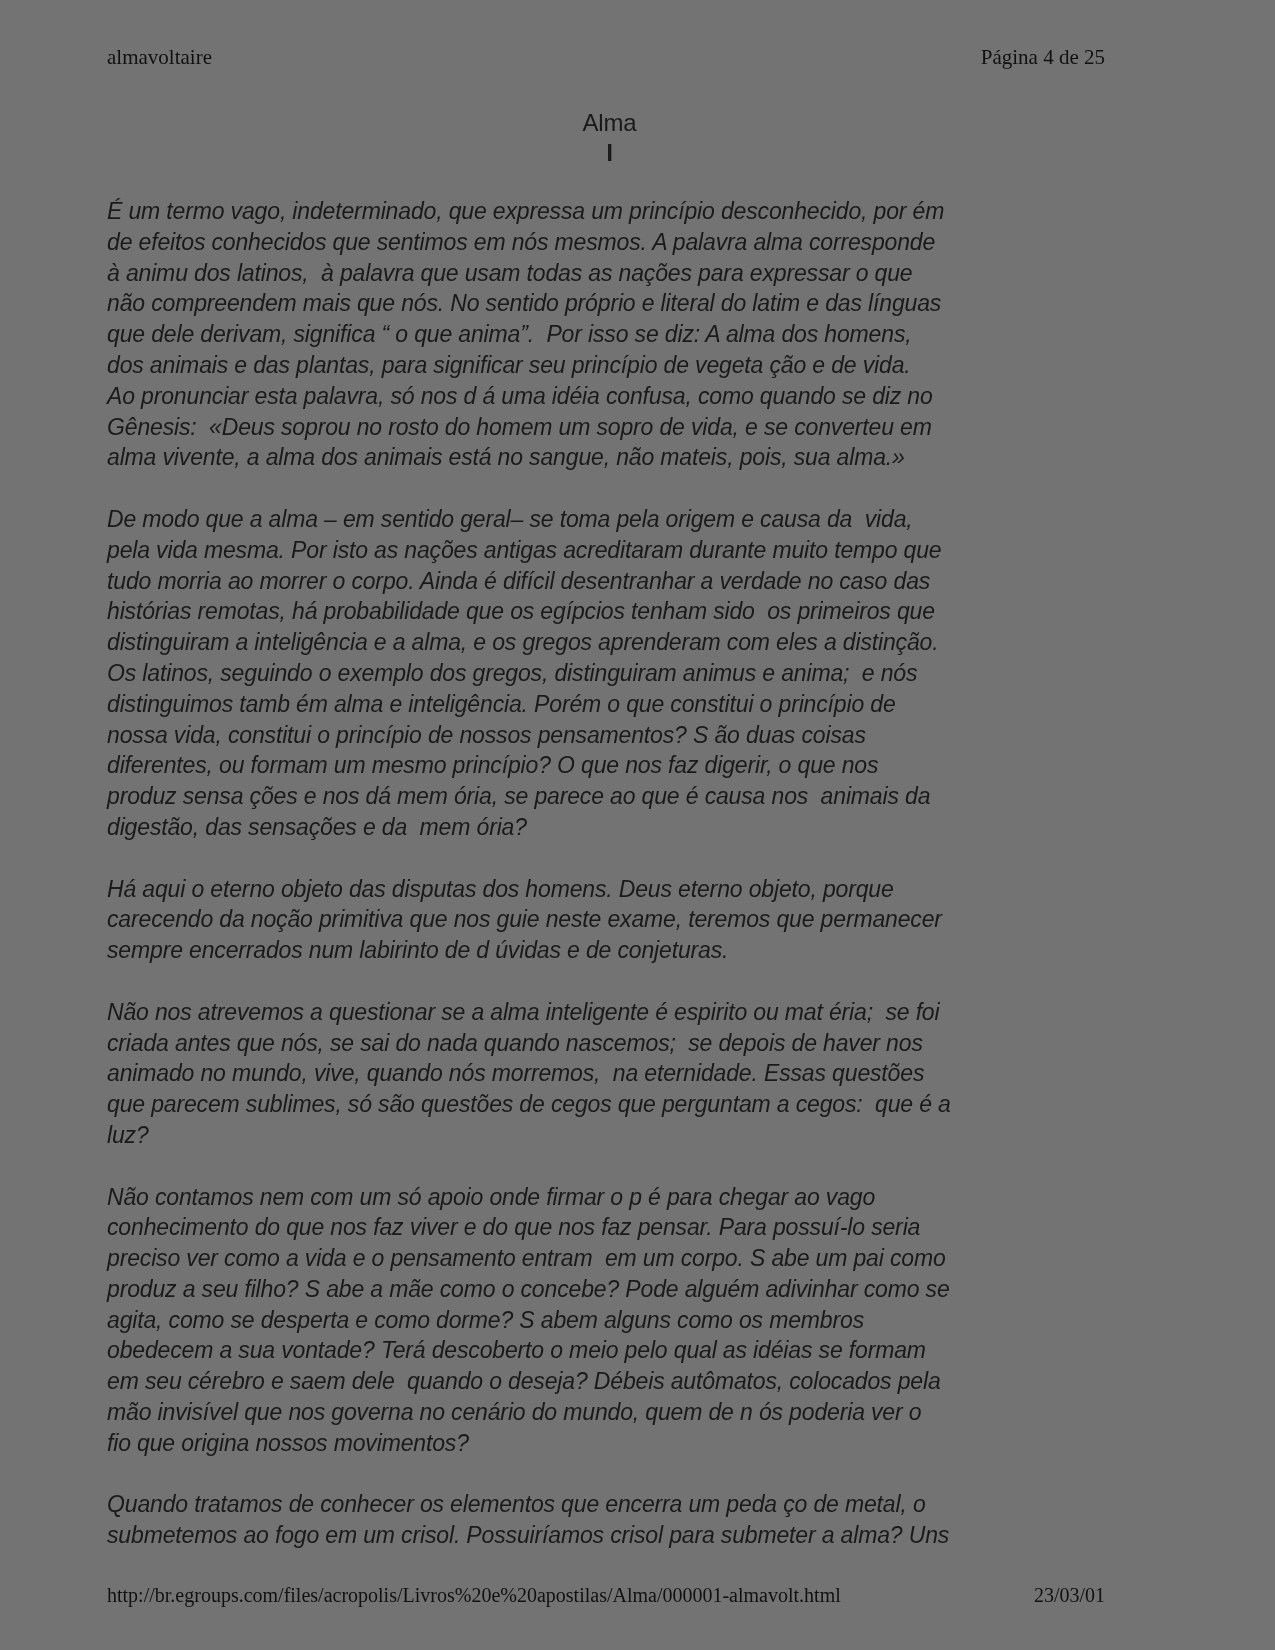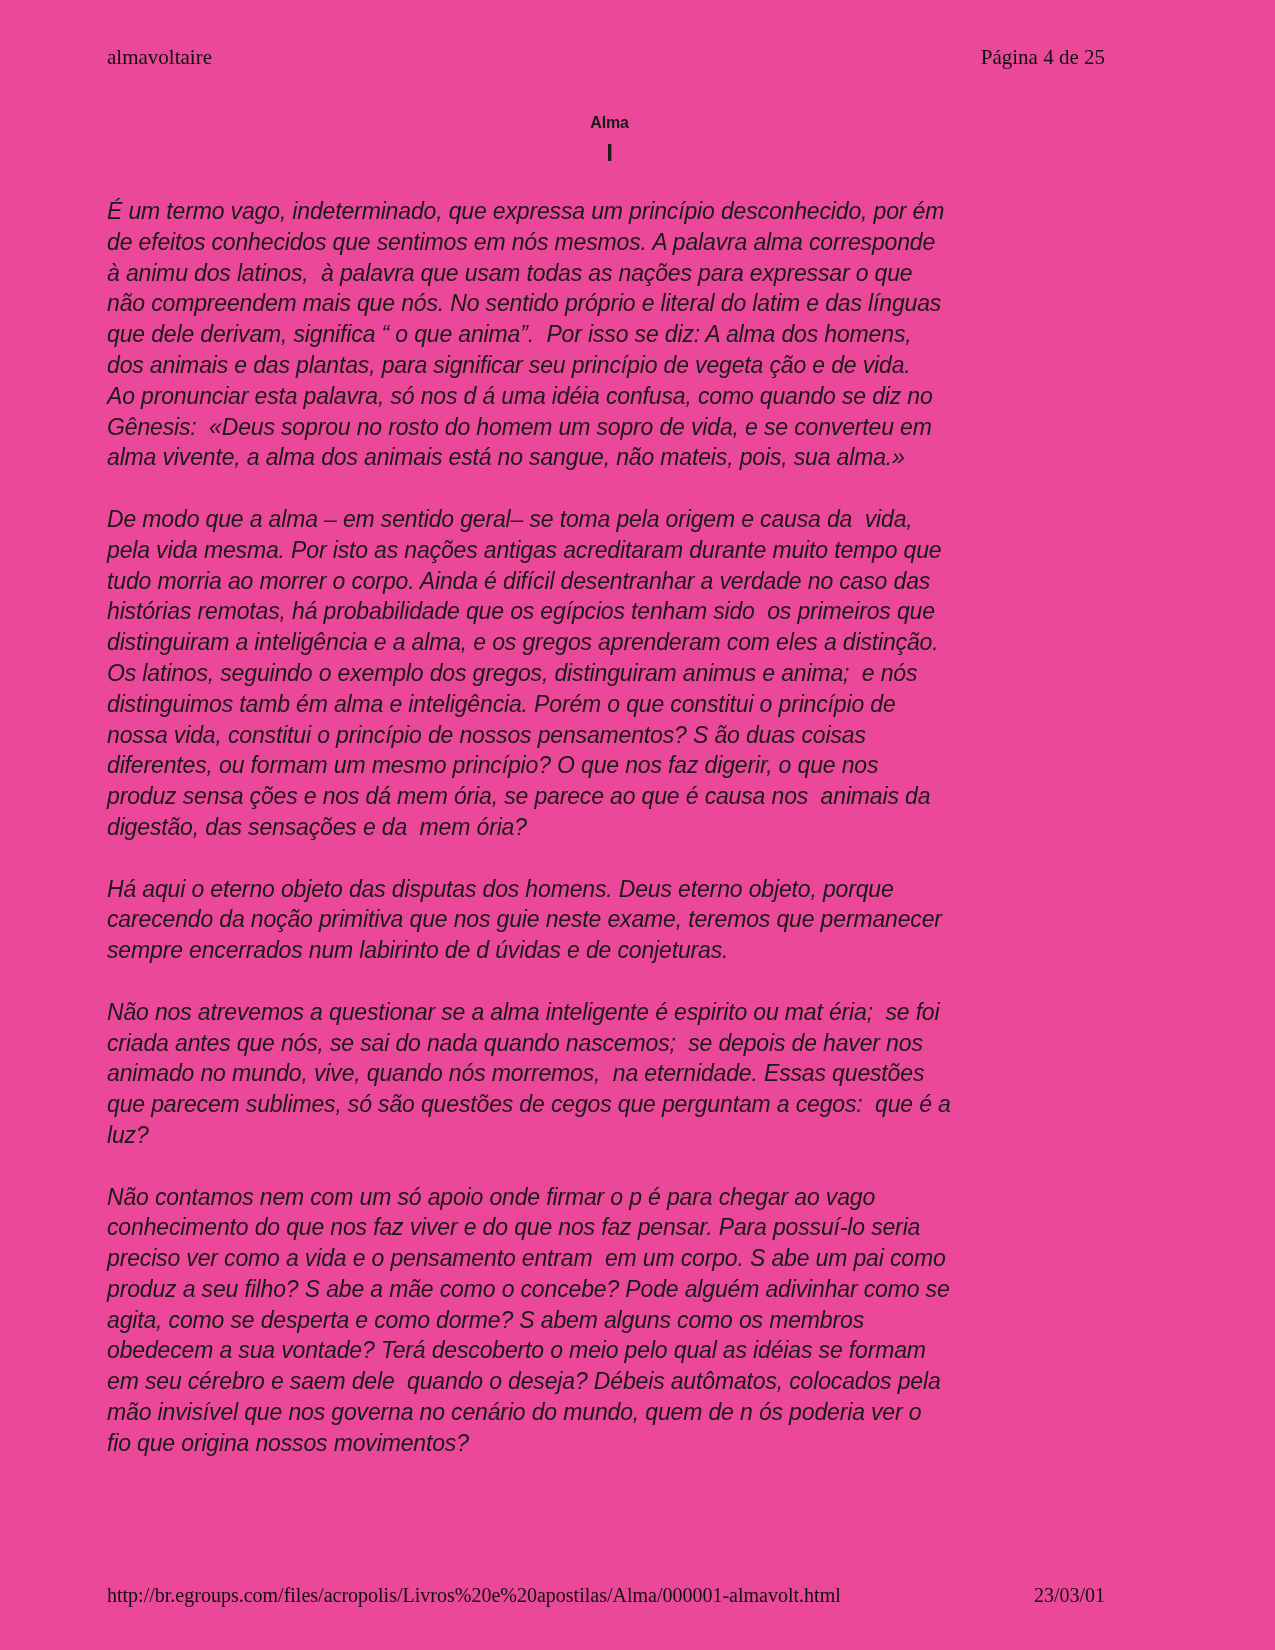--- a/index.html
+++ b/index.html
@@ -4,21 +4,21 @@
 <style>
   html, body {
     margin: 0;
     padding: 0;
     background: #ffffff;
   }
   .page {
     position: relative;
     width: 1275px;
     height: 1650px;
-    background: #ec4899;
+    background: #737373;
     color: #161616;
     overflow: hidden;
   }
   .page-header {
     position: absolute;
     top: 44px;
     left: 107px;
     width: 998px;
     display: flex;
     justify-content: space-between;
@@ -33,22 +33,22 @@
     left: 107px;
     width: 1005px;
     font-family: "Liberation Sans", "DejaVu Sans", sans-serif;
     font-size: 23px;
     line-height: 30.8px;
     letter-spacing: -0.15px;
     color: #1a1a1a;
   }
   .doc-title {
     text-align: center;
-    font-weight: bold;
-    font-size: 16px;
+    font-weight: normal;
+    font-size: 24px;
     line-height: 30px;
   }
   .section-numeral {
     text-align: center;
     font-weight: bold;
     font-size: 23px;
     line-height: 30px;
   }
   .paragraphs {
     margin-top: 28px;
@@ -116,20 +116,22 @@
 luz?</p>
       <p>Não contamos nem com um só apoio onde firmar o p é para chegar ao vago
 conhecimento do que nos faz viver e do que nos faz pensar. Para possuí-lo seria
 preciso ver como a vida e o pensamento entram  em um corpo. S abe um pai como
 produz a seu filho? S abe a mãe como o concebe? Pode alguém adivinhar como se
 agita, como se desperta e como dorme? S abem alguns como os membros
 obedecem a sua vontade? Terá descoberto o meio pelo qual as idéias se formam
 em seu cérebro e saem dele  quando o deseja? Débeis autômatos, colocados pela
 mão invisível que nos governa no cenário do mundo, quem de n ós poderia ver o
 fio que origina nossos movimentos?</p>
+      <p>Quando tratamos de conhecer os elementos que encerra um peda ço de metal, o
+submetemos ao fogo em um crisol. Possuiríamos crisol para submeter a alma? Uns</p>
     </div>
   </div>
 
   <div class="page-footer">
     <span>http://br.egroups.com/files/acropolis/Livros%20e%20apostilas/Alma/000001-almavolt.html</span>
     <span>23/03/01</span>
   </div>
 
 </div>
 

